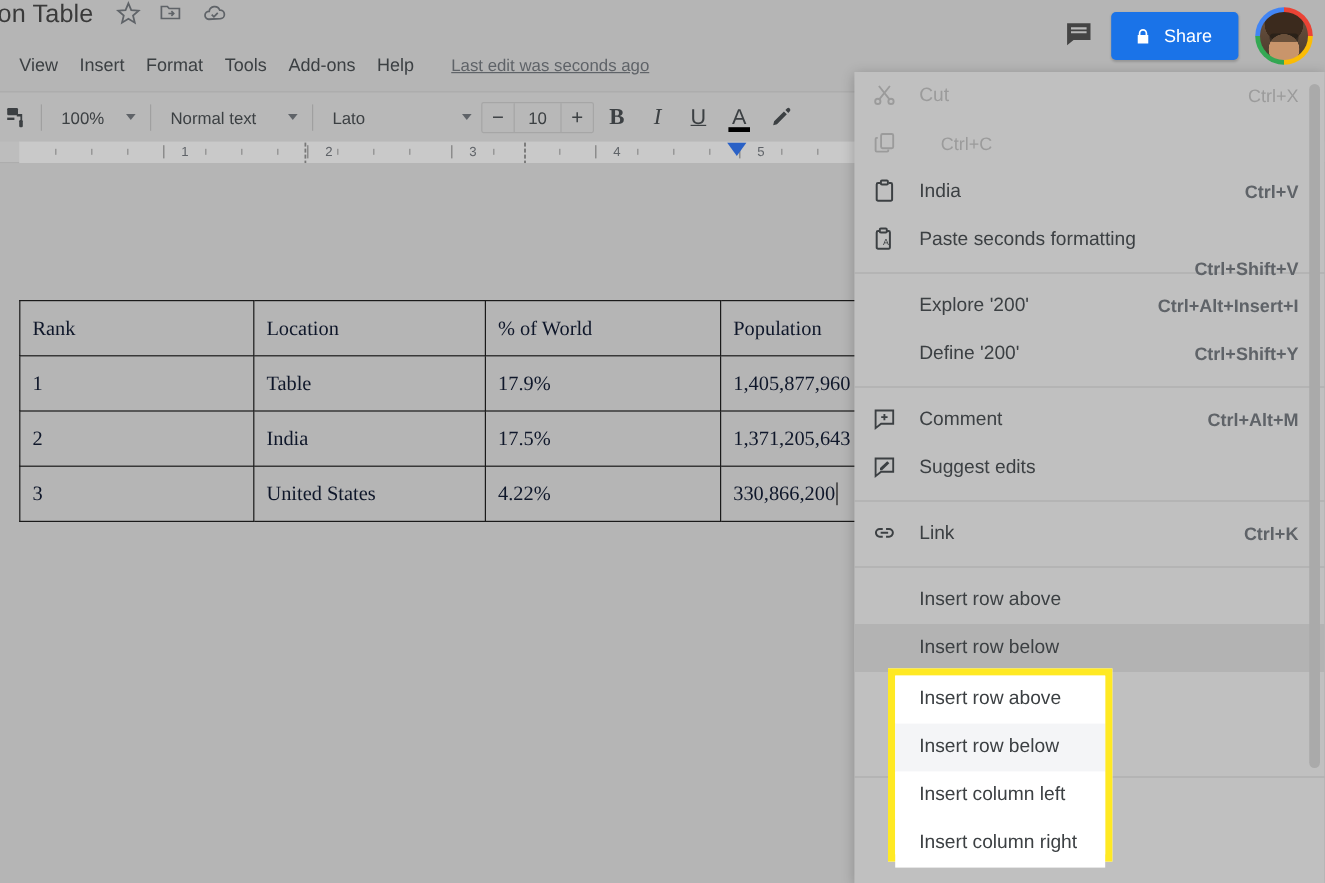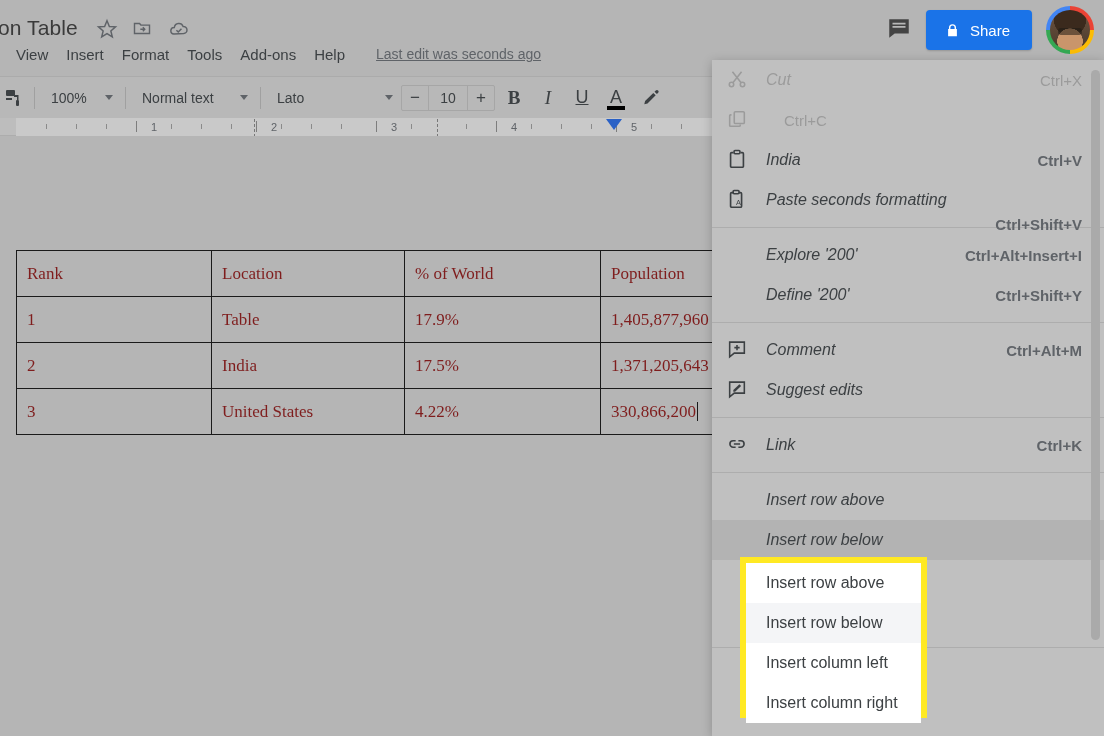--- a/index.html
+++ b/index.html
@@ -10,21 +10,21 @@
     background: #b5b5b5;
   }
   #root { position: relative; width: 1104px; height: 736px; }
 
   
   .doc-layer { position: absolute; inset: 0; background: #b5b5b5; }
 
   
   .title-row {
     position: absolute; left: 0; top: 0; width: 1104px; height: 40px;
-    display: flex; align-items: flex-end;
+    display: flex; align-items: flex-start;
   }
   .doc-title {
     font-size: 21px; color: #3a3a3a; letter-spacing: .1px;
     margin-left: -2px; white-space: nowrap;
   }
   .title-icons { display: flex; align-items: center; gap: 14px; margin-left: 18px; }
   .ticon { width: 22px; height: 22px; color: #5f6368; display: block; }
   .ticon svg { display: block; }
 
   
@@ -121,21 +121,21 @@
   }
   table.doc-table {
     position: absolute; left: 16px; top: 114px;
     border-collapse: collapse; width: 1010px;
     table-layout: fixed;
   }
   table.doc-table td {
     border: 1px solid #1a1a1a;
     height: 46px; padding: 0 10px;
     font-family: "Liberation Serif", serif;
-    font-size: 17px; color: #7f1d1d; vertical-align: middle; margin-top: 44px;
+    font-size: 17px; color: #0f172a; vertical-align: middle; margin-top: 44px;
   }
   .col-rank { width: 195px; }
   .col-loc  { width: 193px; }
   .col-pct  { width: 196px; }
   .col-pop  { width: 426px; }
   .caret-text {
     display: inline-block; width: 1px; height: 19px; background: #1a1a1a;
     vertical-align: -4px; margin-left: 1px;
   }
 
@@ -183,21 +183,21 @@
   .ctx-item {
     display: flex; align-items: center;
     height: 40px; padding: 0 22px 0 14px; position: relative;
   }
   .ctx-item.highlight { background: #b3b3b3; }
   .ctx-icon {
     width: 24px; height: 24px; margin-right: 16px;
     color: #3c4043; flex: 0 0 24px;
   }
   .ctx-icon.empty { visibility: hidden; }
-  .ctx-label { flex: 1; white-space: nowrap; font-style: italic; }
+  .ctx-label { flex: 1; white-space: nowrap; }
   .ctx-short {
     font-size: 15px; color: #5f6368; white-space: nowrap; margin-left: 18px;
     font-weight: bold;
   }
   .ctx-item.disabled .ctx-label,
   .ctx-item.disabled .ctx-short { color: #9b9b9b; font-weight: normal; }
   .ctx-item.disabled .ctx-icon { color: #9b9b9b; }
   .ctx-sep { height: 1px; background: #adadad; margin: 7px 0; }
   .shortcut-wrap { position: absolute; right: 22px; }
 

